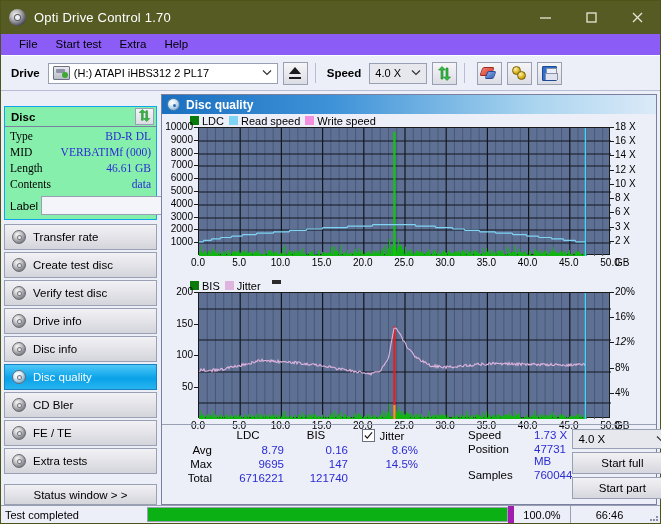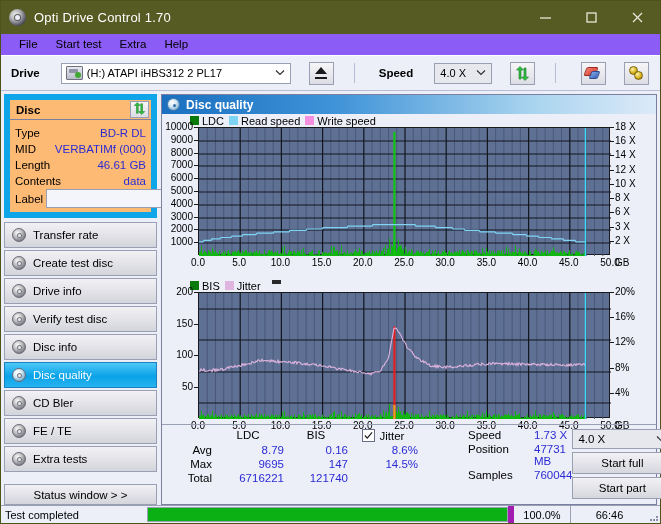--- a/index.html
+++ b/index.html
@@ -60,21 +60,20 @@
     font-size: 11.5px; color: #000; padding: 2px 9px 3px 9px;
     white-space: nowrap;
   }
 
   
   .toolbar {
     height: 35px; background: #eceef8;
     display: flex; align-items: center;
     padding: 0 6px; flex: 0 0 35px;
     border-bottom: 1px solid #b8bcd4;
-    gap: 13px;
   }
   .tb-label { font-size: 11.5px; font-weight: bold; color: #000; margin: 0 8px 0 4px; }
   .drive-combo {
     flex: 0 0 auto; width: 230px; height: 21px;
     background: #ffffff; border: 1px solid #9aa0b4;
     display: flex; align-items: center; padding: 0 2px;
     font-size: 11px;
   }
   .drive-icon {
     width: 17px; height: 14px; margin: 0 4px 0 2px; position: relative;
@@ -160,36 +159,37 @@
 
   
   .body {
     flex: 1 1 auto; display: flex; padding: 3px 3px 0 3px; gap: 4px;
     min-height: 0;
   }
 
   
   .sidebar { width: 153px; display: flex; flex-direction: column; flex: 0 0 153px; }
   .disc-panel {
-    background: #fdba74; border: 6px solid #0ea5e9; margin-bottom: 4px;
+    background: #86efac; border: 1px solid #0ea5e9; margin-bottom: 4px;
     flex: 0 0 auto;
+    margin-top: 12px;
   }
   .disc-head {
     height: 20px; display: flex; align-items: center; justify-content: space-between;
     padding: 0 2px 0 6px; border-bottom: 1px solid #7b80a0;
   }
   .disc-head-title { font-weight: bold; font-size: 11.5px; color: #000; }
   .disc-head-btn {
     width: 19px; height: 17px; background: linear-gradient(#f6f6f8,#dcdce4);
     border: 1px solid #9aa0b4; display:flex; align-items:center; justify-content:center;
   }
   .disc-rows { padding: 3px 5px 4px 5px; }
   .disc-row {
-    display: flex; justify-content: space-between; align-items: flex-end;
-    font-size: 11.5px; height: 16px; color: #000;
+    display: flex; justify-content: space-between; align-items: flex-start;
+    font-size: 11.5px; height: 16px; color: #000; font-family: Liberation Serif, serif;
   }
   .disc-val { color: #2b2bd4; }
   .label-row { display: flex; align-items: center; margin-top: 2px; gap: 3px; }
   .label-key { font-size: 11.5px; color: #000; width: 34px; }
   .label-input {
     flex: 1 1 auto; height: 19px; background: #f4f4fb;
     border: 1px solid #9aa0b4;
   }
   .label-btn {
     width: 21px; height: 19px; background: linear-gradient(#f6f6f8,#dcdce4);
@@ -467,25 +467,25 @@
         <div class="navbtn">
           <span class="nav-icon"></span>
           <span>Transfer rate</span>
         </div>
         <div class="navbtn">
           <span class="nav-icon"></span>
           <span>Create test disc</span>
         </div>
         <div class="navbtn">
           <span class="nav-icon"></span>
-          <span>Drive info</span>
+          <span>Verify test disc</span>
         </div>
         <div class="navbtn">
           <span class="nav-icon"></span>
-          <span>Verify test disc</span>
+          <span>Drive info</span>
         </div>
         <div class="navbtn">
           <span class="nav-icon"></span>
           <span>Disc info</span>
         </div>
         <div class="navbtn active">
           <span class="nav-icon"></span>
           <span>Disc quality</span>
         </div>
         <div class="navbtn">
@@ -1500,21 +1500,21 @@
               <div class="ytick" style="left: 0px; width: 31px; top: 26px;">150</div>
               <div class="tickmark" style="left: 32px; top: 32px; width: 4px; height: 1px;"></div>
               <div class="ytick" style="left: 0px; width: 31px; top: 57px;">100</div>
               <div class="tickmark" style="left: 32px; top: 63px; width: 4px; height: 1px;"></div>
               <div class="ytick" style="left: 0px; width: 31px; top: 89px;">50</div>
               <div class="tickmark" style="left: 32px; top: 95px; width: 4px; height: 1px;"></div>
               <div class="y2tick" style="left: 453px; top: -6px;">20%</div>
               <div class="tickmark" style="left: 448px; top: 0px; width: 4px; height: 1px;"></div>
               <div class="y2tick" style="left: 453px; top: 19px;">16%</div>
               <div class="tickmark" style="left: 448px; top: 25px; width: 4px; height: 1px;"></div>
-              <div class="y2tick" style="left: 453px; top: 44px;">12%</div>
+              <div class="y2tick" style="left: 453px; top: 44px; font-style: italic;">12%</div>
               <div class="tickmark" style="left: 448px; top: 50px; width: 4px; height: 1px;"></div>
               <div class="y2tick" style="left: 453px; top: 70px;">8%</div>
               <div class="tickmark" style="left: 448px; top: 76px; width: 4px; height: 1px;"></div>
               <div class="y2tick" style="left: 453px; top: 95px;">4%</div>
               <div class="tickmark" style="left: 448px; top: 101px; width: 4px; height: 1px;"></div>
               <div class="xtick" style="left: 22px; top: 128px; width: 28px; text-align: center;">0.0</div>
               <div class="xtick" style="left: 63.2px; top: 128px; width: 28px; text-align: center;">5.0</div>
               <div class="xtick" style="left: 104.4px; top: 128px; width: 28px; text-align: center;">10.0</div>
               <div class="xtick" style="left: 145.6px; top: 128px; width: 28px; text-align: center;">15.0</div>
               <div class="xtick" style="left: 186.8px; top: 128px; width: 28px; text-align: center;">20.0</div>

